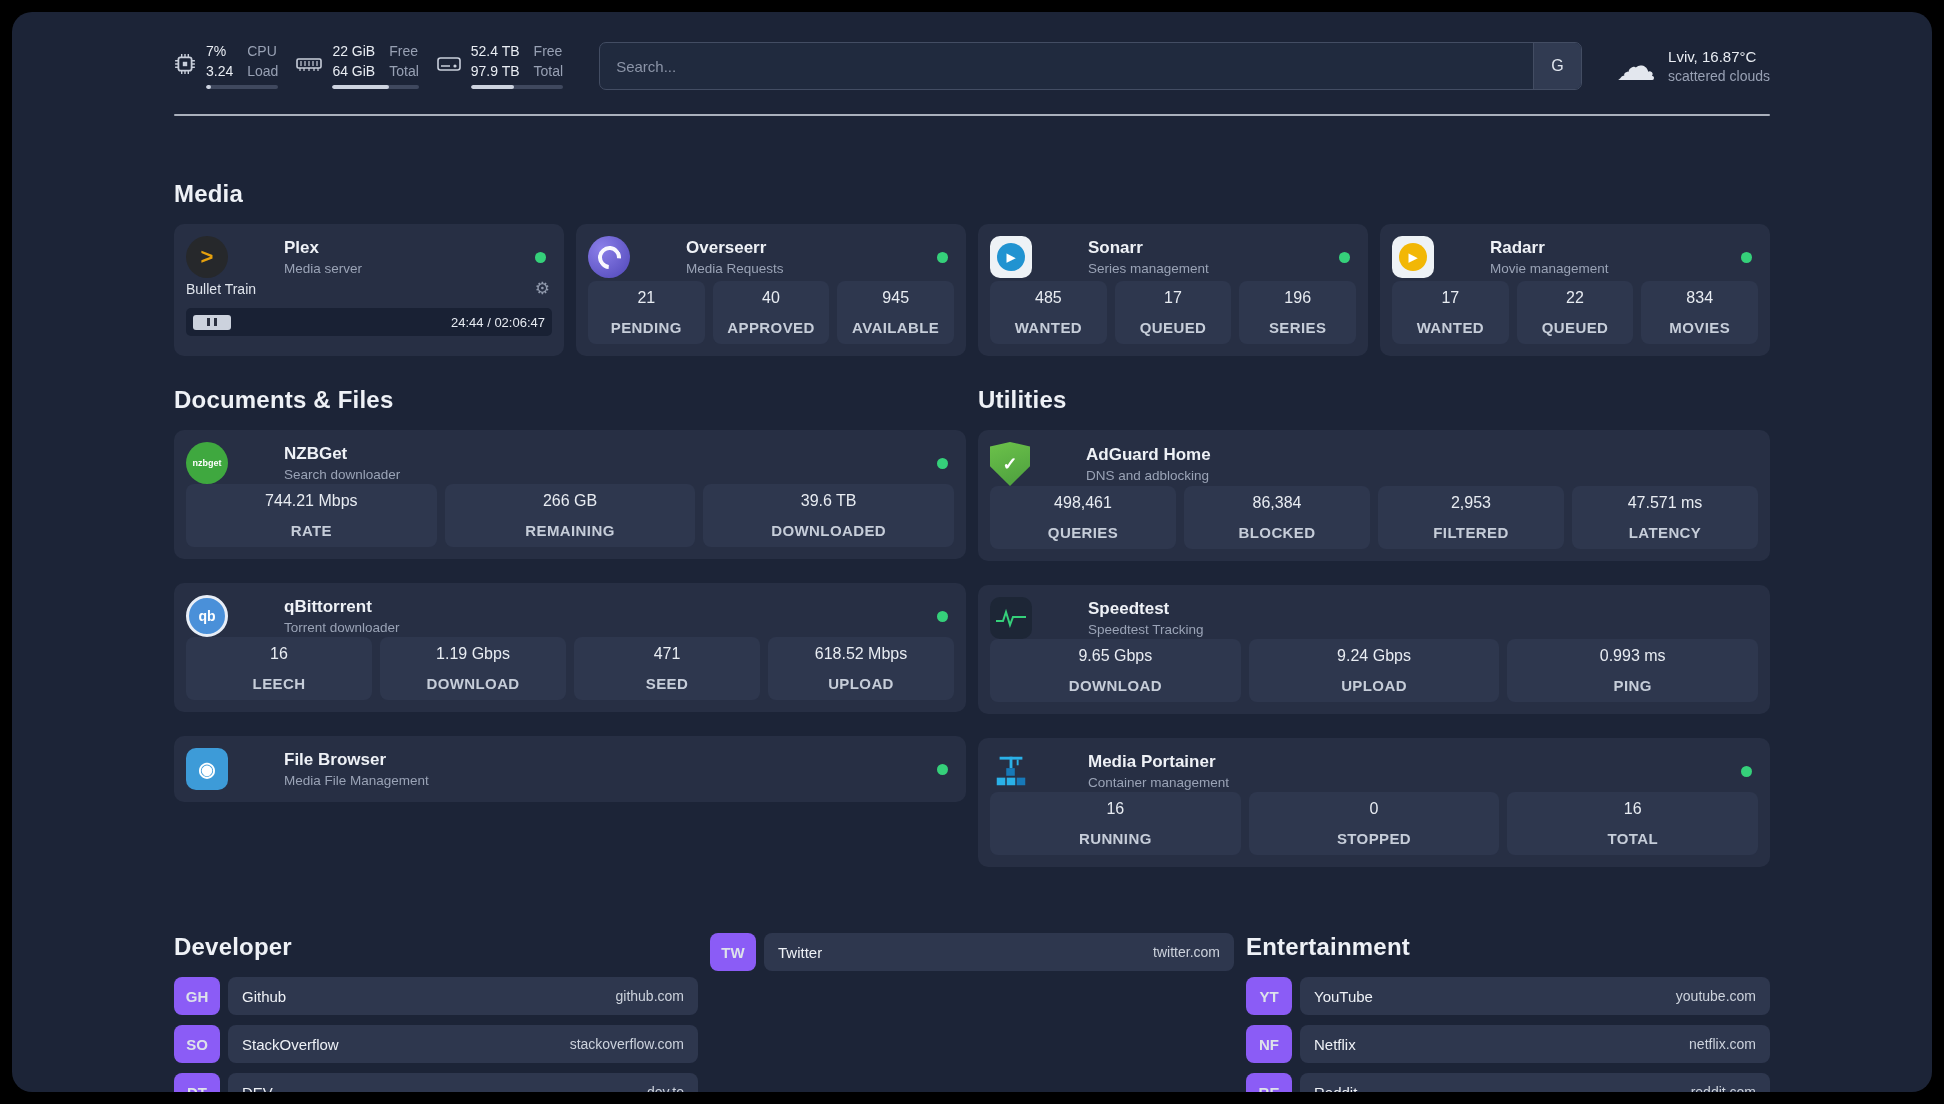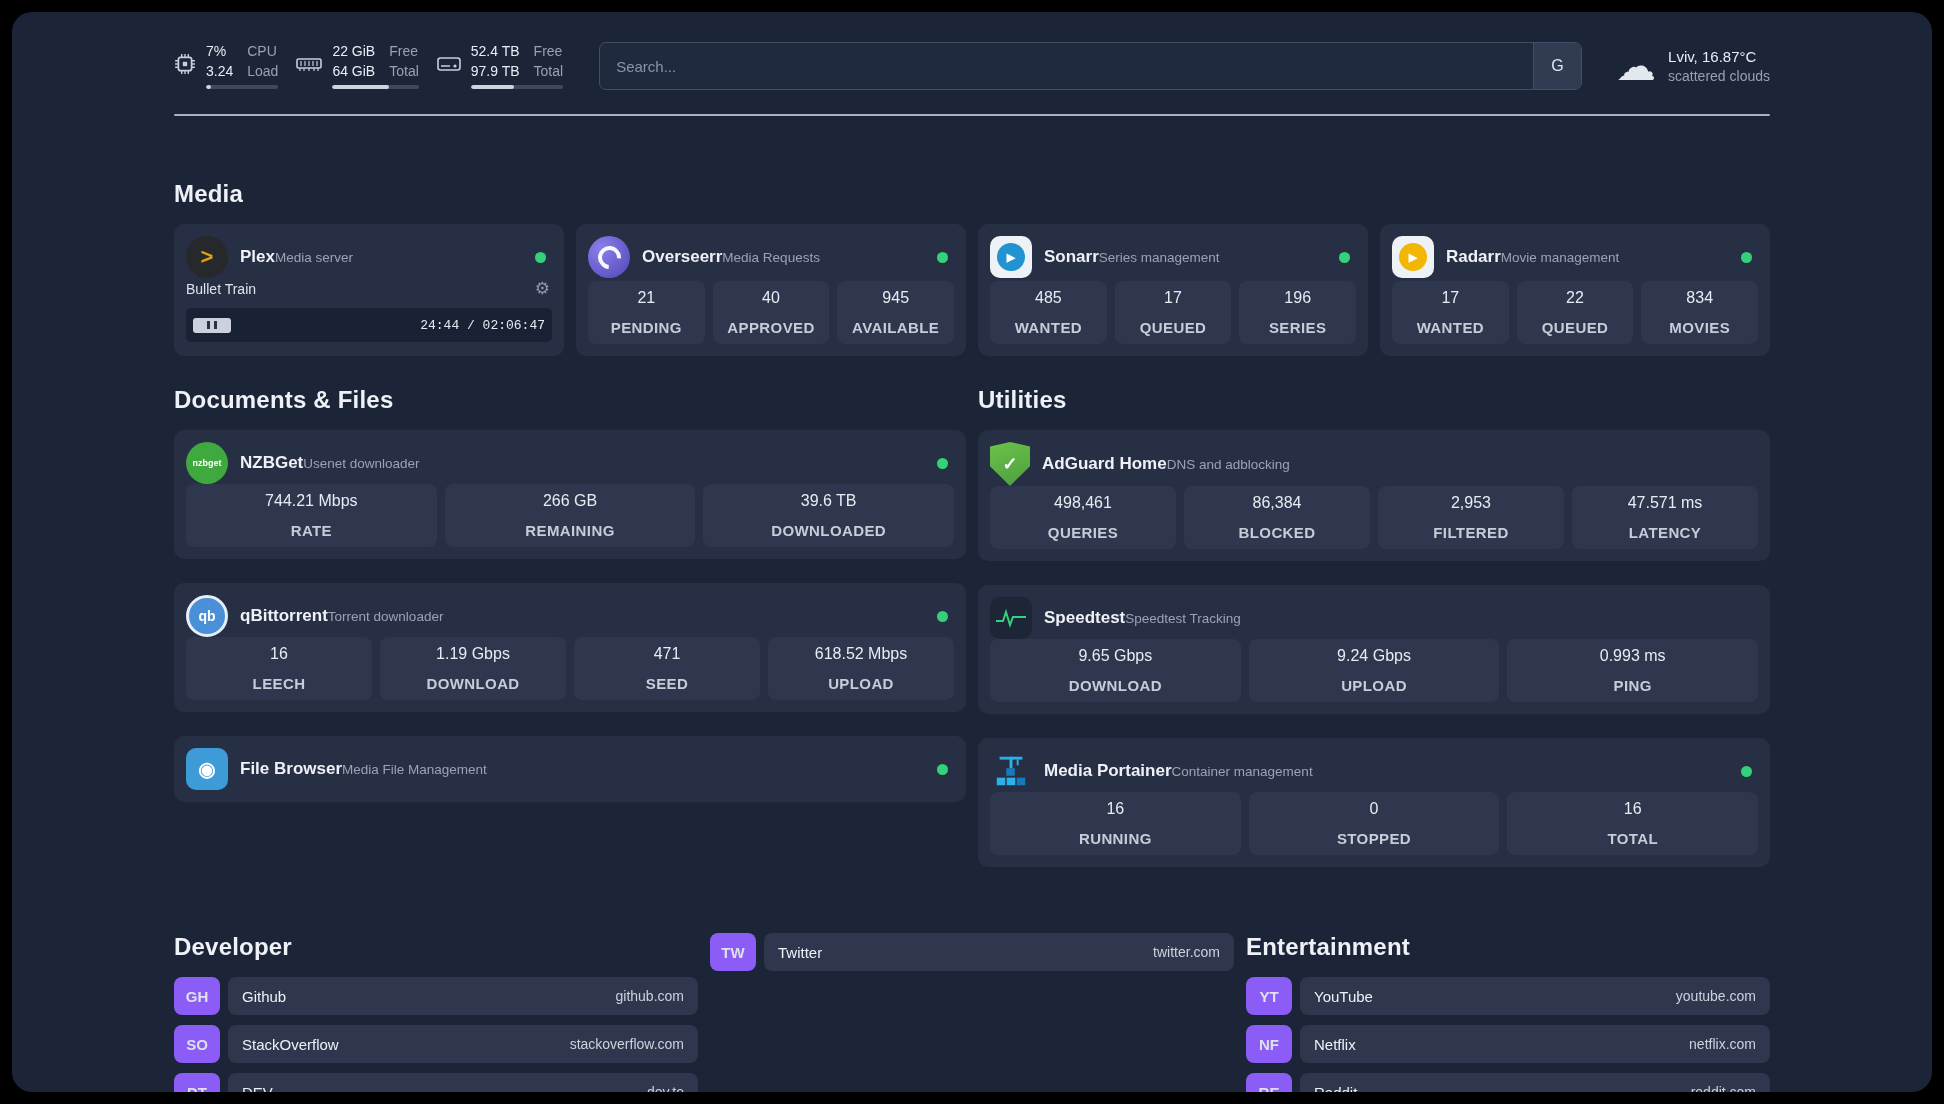--- a/index.html
+++ b/index.html
@@ -35,21 +35,21 @@
   
   .section-title { font-size:24px; font-weight:600; color:#eef1f6; letter-spacing:.2px; margin-bottom:16px; }
   .media-section { margin-top:64px; }
   .cards-row { display:flex; gap:12px; }
   .card { flex:1; background:#272f44; border-radius:10px; padding:12px; display:flex; flex-direction:column; cursor:pointer; }
   .media-row .card { height:132px; }
   .card-h116 { height:116px; }
   .card-h64 { height:64px; justify-content:center; }
 
   .card-header { display:flex; align-items:center; gap:12px; }
-  .app-text { display:flex; flex-direction:row; }
+  .app-text { display:flex; flex-direction:column;margin-left:44px; }
   .app-name { font-size:17px; font-weight:600; color:#eef1f6; }
   .app-desc { font-size:13.5px; color:#9aa3b6; margin-top:3px; }
   .status-dot { width:11px; height:11px; border-radius:50%; background:#35d07a; margin-left:auto; margin-right:6px; flex:none; }
 
   .stats-row { display:flex; gap:8px; margin-top:auto; }
   .stat-tile { flex:1; background:#2e374e; border-radius:8px; padding:8px 4px; text-align:center; }
   .stat-value { font-size:16px; color:#e8ecf2; }
   .stat-label { font-size:15px; font-weight:700; color:#c6cdd9; margin-top:12px; letter-spacing:.4px; }
 
   
@@ -65,21 +65,21 @@
   .icon-qbittorrent { background:#4a90d9; border-radius:50%; border:3px solid #e8eef7; color:#fff; font-size:14px; }
   .icon-filebrowser { background:#3d9bd8; color:#fff; font-size:20px; }
   .icon-adguard { width:40px; height:44px; background:linear-gradient(160deg,#6cc24a,#4c9e3e); clip-path:polygon(50% 0,100% 10%,100% 55%,50% 100%,0 55%,0 10%); border-radius:0; color:#fff; font-size:18px; }
   .icon-speedtest { background:#1d2636; }
   .icon-portainer { background:transparent; }
 
   
   .player-title-row { display:flex; align-items:center; }
   .player-track { font-size:14px; color:#dfe4ec; }
   .gear { margin-left:auto; margin-right:2px; color:#8f98ab; font-size:17px; cursor:pointer; }
-  .player-bar { margin-top:9px; height:34px; background:#192134; border-radius:5px; display:flex; align-items:center; padding:0 7px;font-family:Liberation Mono, monospace; }
+  .player-bar { margin-top:9px; height:28px; background:#192134; border-radius:5px; display:flex; align-items:center; padding:0 7px; }
   .pause-chip { width:38px; height:15px; background:#ccd2dd; border-radius:3px; display:flex; align-items:center; justify-content:center; cursor:pointer; }
   .pbar { width:3px; height:8px; background:#2b3140; margin:0 2px; display:inline-block; }
   .player-time { margin-left:auto; font-size:13px; color:#e6eaf1; }
 
   
   .columns { display:flex; gap:12px; margin-top:30px; }
   .column { flex:1; }
   .stack { display:flex; flex-direction:column; gap:24px; }
 
   
@@ -307,21 +307,21 @@
         <div class="section-title">Documents &amp; Files</div>
         <div class="stack">
 
           <div class="card card-h116">
             <div class="card-header">
               <div class="app-icon icon-nzbget">
                   <span>nzbget</span>
                 </div>
               <div class="app-text">
                 <div class="app-name">NZBGet</div>
-                <div class="app-desc">Usenet downloader</div>
+                <div class="app-desc">Search downloader</div>
               </div>
               <span class="status-dot"></span>
             </div>
             <div class="stats-row">
               <div class="stat-tile">
                 <div class="stat-value">744.21 Mbps</div>
                 <div class="stat-label">RATE</div>
               </div>
               <div class="stat-tile">
                 <div class="stat-value">266 GB</div>

